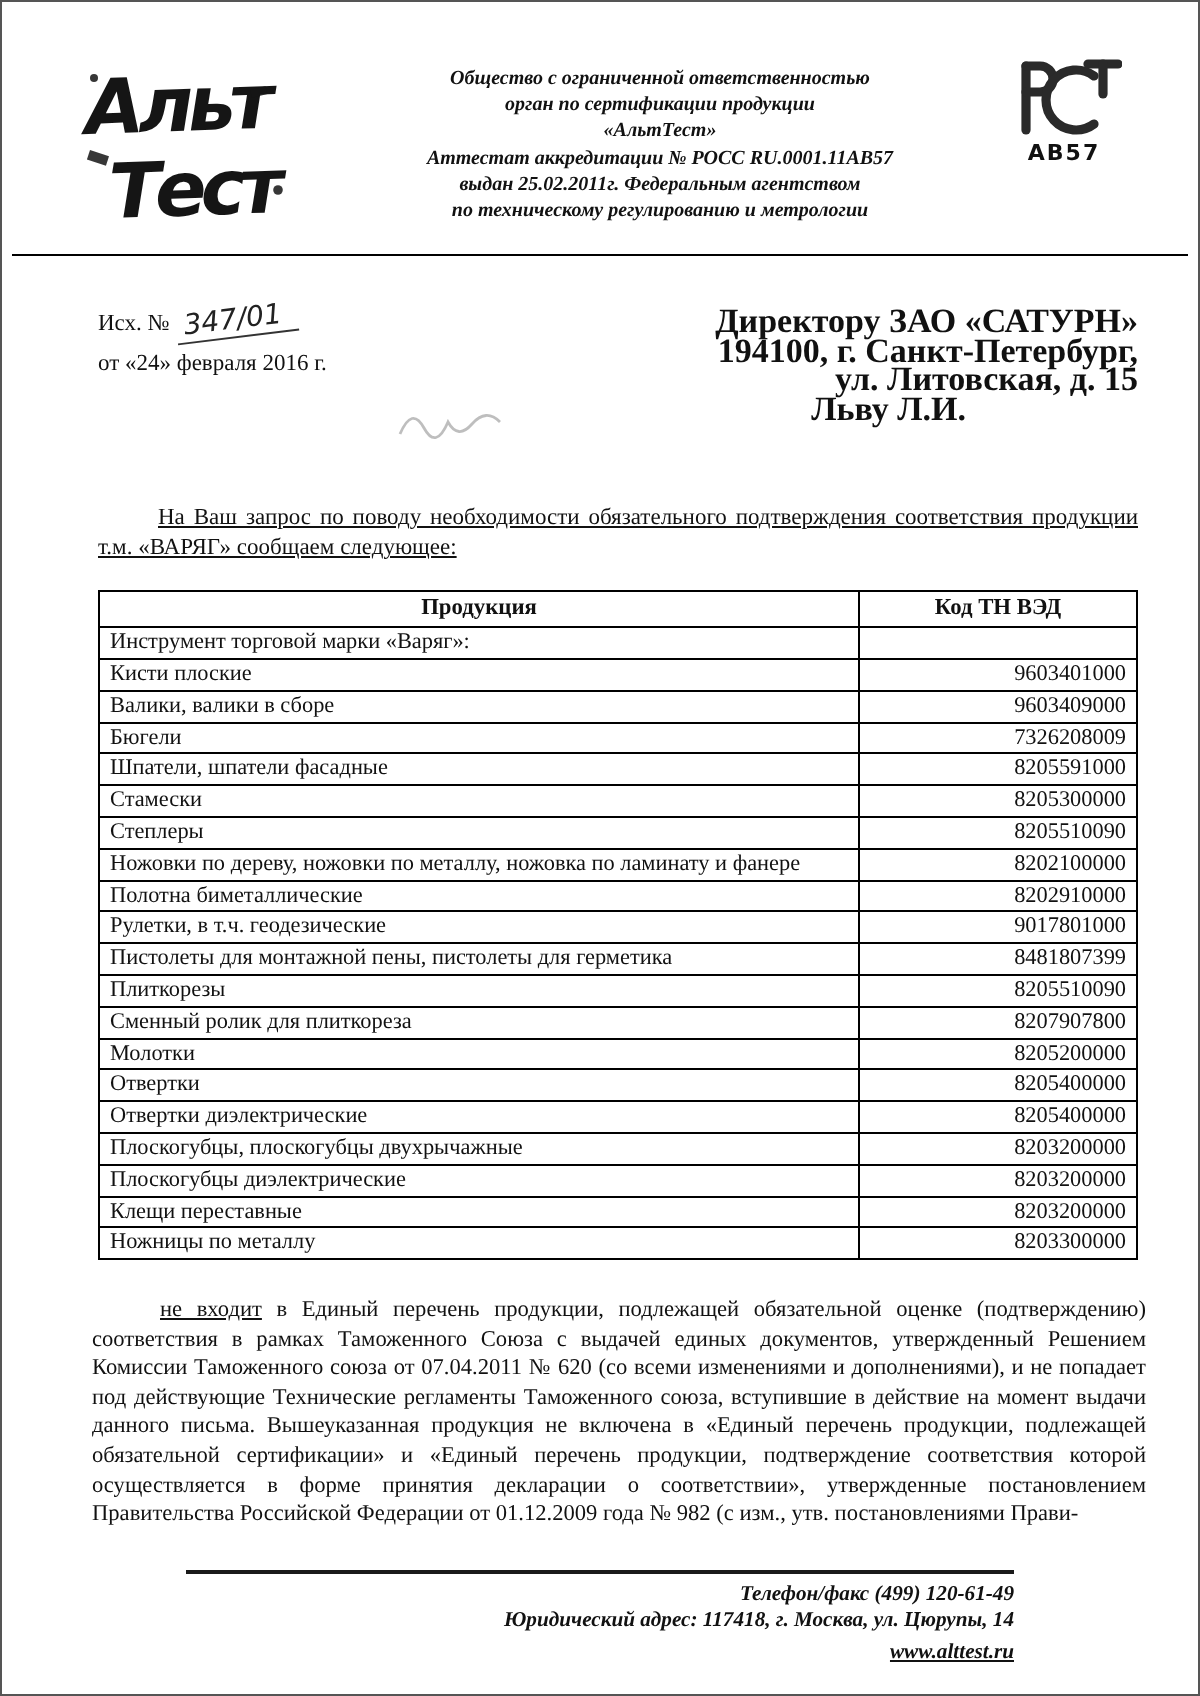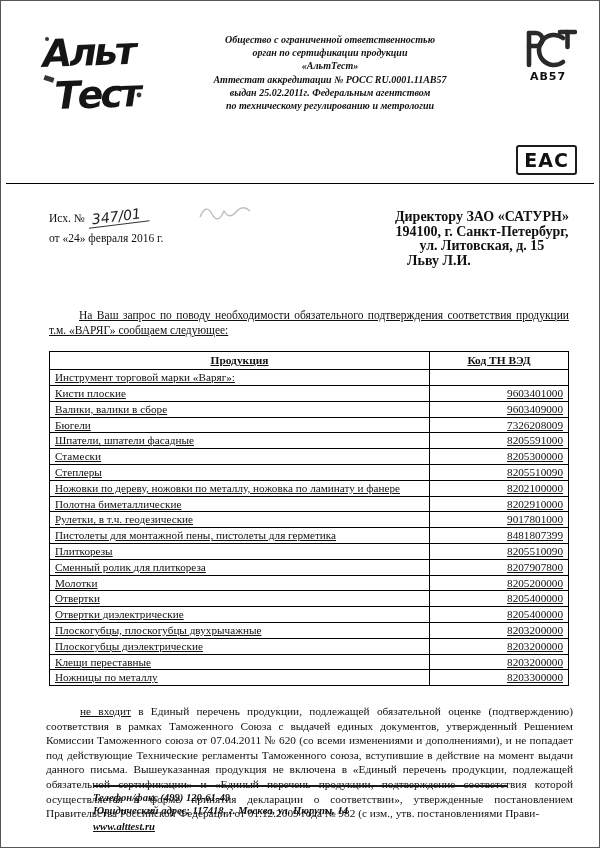--- a/index.html
+++ b/index.html
@@ -6,49 +6,49 @@
   .page{
     position:relative;width:600px;height:848px;margin:0 auto;
     background:#fff;border:1px solid #555;box-sizing:border-box;
     font-family:"Liberation Serif", serif;color:#111;overflow:hidden;
   }
   
   .header{display:flex;padding:24px 22px 0 38px;}
   .logo{width:118px;height:94px;flex:none;}
   .org-block{flex:1;text-align:center;font-style:italic;font-weight:bold;
     font-size:10px;line-height:13.2px;padding-top:8px;}
-  .marks{width:74px;flex:none;display:flex;flex-direction:column;align-items:flex-end;gap:44px;}
+  .marks{width:74px;flex:none;display:flex;flex-direction:row;align-items:flex-start;gap:44px;}
   .rst-wrap{display:flex;flex-direction:column;align-items:center;}
   .rst-code{font-family:"DejaVu Sans",sans-serif;font-weight:bold;font-size:11px;letter-spacing:1px;margin-top:1px;}
   .eac-box{margin-top:18px;border:2.5px solid #1d1d1d;border-radius:3px;padding:2px 6px;
     font-family:"DejaVu Sans",sans-serif;font-weight:bold;font-size:19px;letter-spacing:1px;line-height:22px;}
   .header-rule{border:none;border-top:1.5px solid #000;margin:8px 5px 0 5px;}
   
   .ref-row{display:flex;justify-content:space-between;margin:26px 30px 0 48px;}
   .ref-left{font-size:11.5px;line-height:15px;width:220px;}
   .handwritten{display:inline-block;font-family:"DejaVu Sans",sans-serif;font-style:italic;
     font-size:14px;transform:rotate(-7deg) translateY(-1px);border-bottom:1px solid #333;
     padding:0 8px 0 4px;color:#222;}
   .date-line{margin-top:5px;}
-  .recipient{font-weight:bold;font-size:14px;line-height:14.6px;text-align:center;}
+  .recipient{font-weight:bold;font-size:17px;line-height:14.6px;text-align:right;}
   .recipient .r-line:last-child{padding-right:86px;}
   .scribble{position:absolute;left:196px;top:196px;opacity:.55;}
   
   .intro{margin:40px 30px 0 48px;font-size:11.5px;line-height:15px;text-align:justify;text-indent:30px;text-decoration:underline;}
   
   table.products{border-collapse:collapse;margin:13px 0 0 48px;width:520px;}
-  table.products th,table.products td{border:1px solid #000;font-size:11.2px;line-height:12.8px;padding:1px 5px;text-decoration:underline;}
+  table.products th,table.products td{border:1px solid #000;font-size:11.2px;line-height:12.8px;padding:1px 5px;}
   table.products th{font-weight:bold;text-align:center;font-size:11.4px;padding:2px 4px;}
   table.products td.code-cell{width:126px;text-align:right;padding-left:7px;}
   
   .body-text{margin:18px 26px 0 45px;font-size:11.3px;line-height:14.6px;text-align:justify;text-indent:34px;}
   .u-start{text-decoration:underline;}
   
   .footer{position:absolute;left:92px;right:92px;bottom:13px;border-top:2px solid #1a1a1a;
-    padding-top:4px;text-align:left;font-style:italic;font-weight:bold;font-size:10.6px;line-height:13.8px;}
+    padding-top:4px;text-align:right;font-style:italic;font-weight:bold;font-size:10.6px;line-height:13.8px;}
   .footer-url{text-decoration:underline;display:inline-block;margin-top:2px;}
 </style>
 </head>
 <body>
 
 <div class="page">
 
   <div class="header">
     <div class="logo">
       <svg width="118" height="94" viewBox="0 0 118 94" aria-hidden="true">

